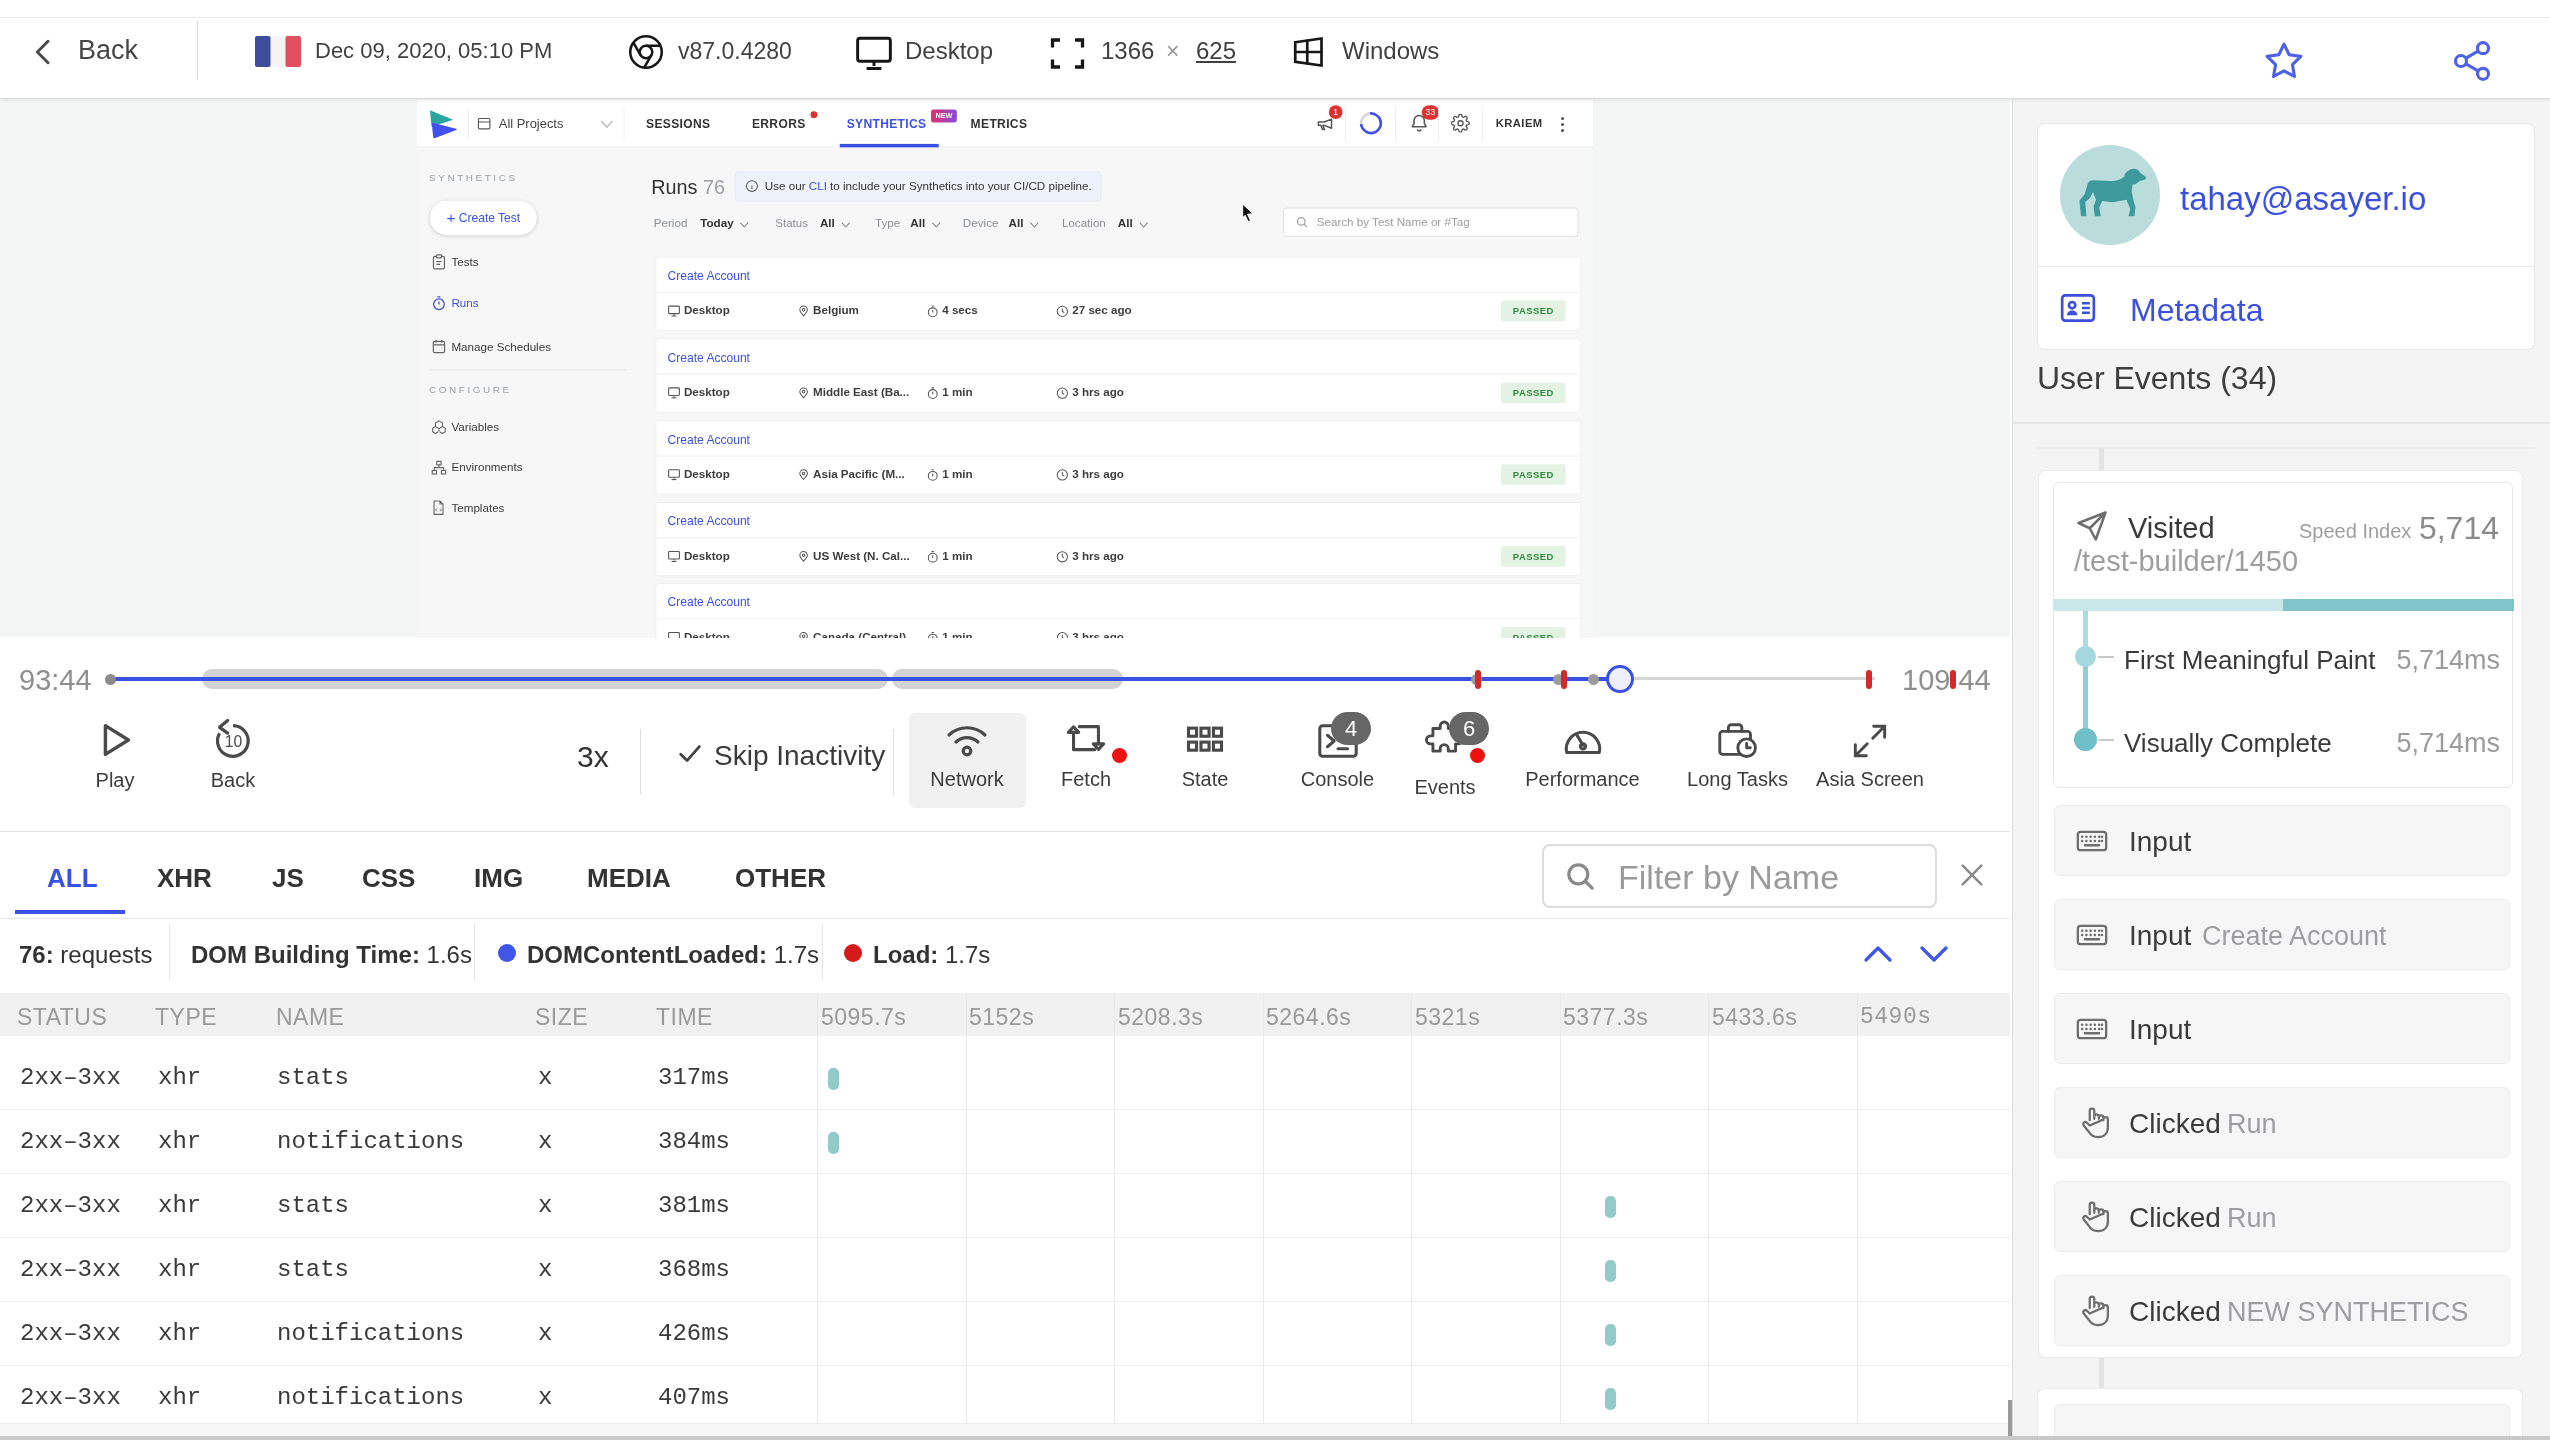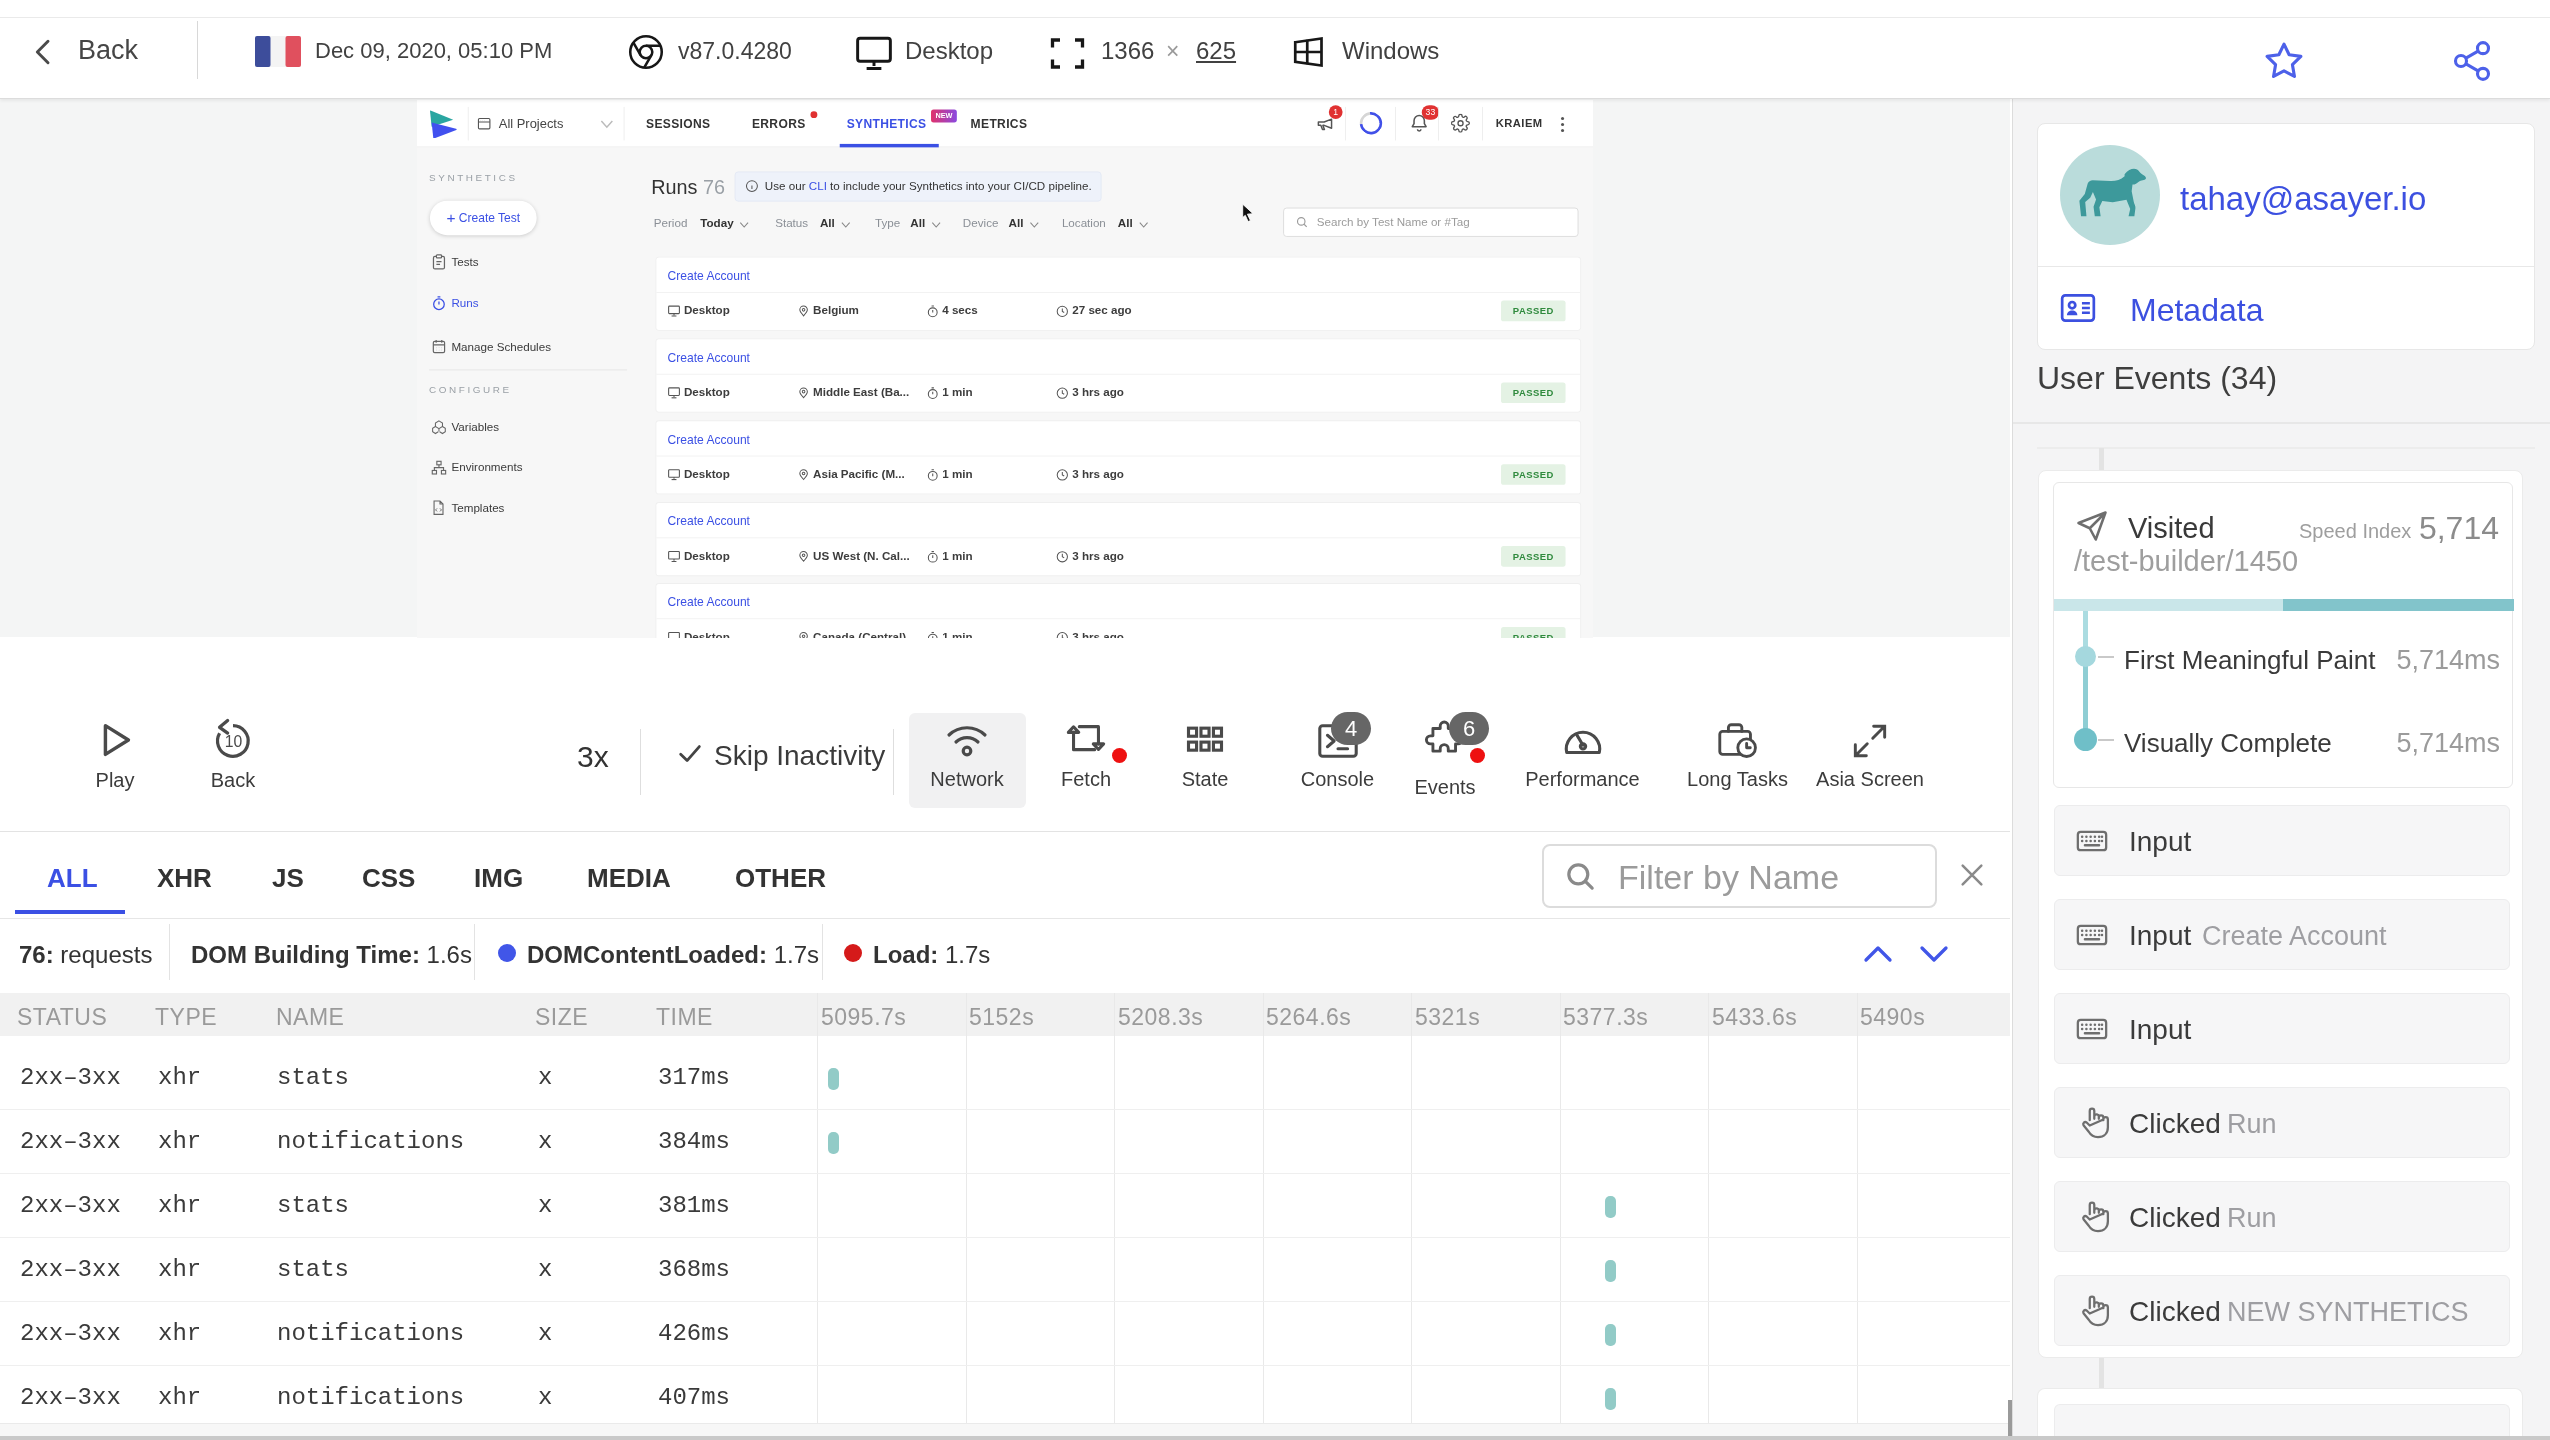--- a/index.html
+++ b/index.html
@@ -363,20 +363,37 @@
               <circle cx="12" cy="12" r="9.5"></circle>
               <path d="M12 6.5 V12 l3.5 2"></path>
             </svg>
             <span class="rt" style="left:483px;">3 hrs ago</span>
       <span class="pass">PASSED</span>
           </div>
     </div>
   </div>
     </div>
 
+  <div id="timeline">
+    <div class="abs" style="left:19px;top:27px;font-size:29px;color:#8f8f8f;">93:44</div>
+    <div class="abs" style="left:202px;top:32px;width:686px;height:20px;background:#d3d3d3;border-radius:10px;"></div>
+    <div class="abs" style="left:892px;top:32px;width:231px;height:20px;background:#d3d3d3;border-radius:10px;"></div>
+    <div class="abs" style="left:110px;top:40px;width:1510px;height:4px;background:#3b50e4;"></div>
+    <div class="abs" style="left:1620px;top:40px;width:255px;height:3px;background:#d6d6d6;"></div>
+    <div class="abs" style="left:105px;top:37px;width:11px;height:11px;border-radius:50%;background:#8b8b8b;"></div>
+    <div class="abs" style="left:1471px;top:37px;width:11px;height:11px;border-radius:50%;background:#9b9b9b;"></div>
+    <div class="abs" style="left:1553px;top:37px;width:11px;height:11px;border-radius:50%;background:#9b9b9b;"></div>
+    <div class="abs" style="left:1588px;top:37px;width:11px;height:11px;border-radius:50%;background:#9b9b9b;"></div>
+    <div class="abs" style="left:1475px;top:33px;width:6px;height:19px;border-radius:3px;background:#cf2b2b;"></div>
+    <div class="abs" style="left:1561px;top:33px;width:6px;height:19px;border-radius:3px;background:#cf2b2b;"></div>
+    <div class="abs" style="left:1866px;top:33px;width:6px;height:19px;border-radius:3px;background:#cf2b2b;"></div>
+    <div class="abs" style="left:1606px;top:28px;width:28px;height:28px;border-radius:50%;background:#eef1fd;border:3px solid #3b50e4;"></div>
+    <div class="abs" style="left:1902px;top:27px;font-size:29px;color:#8f8f8f;">109<span style="opacity:0;">:</span>44</div>
+    <div class="abs" style="left:1950px;top:33px;width:6px;height:19px;border-radius:3px;background:#cf2b2b;"></div>
+  </div>
 
   <div id="controls">
 
     <div class="ctl" style="left:75px;top:10px;width:80px;">
       <svg width="46" height="46" viewBox="0 0 24 24" fill="none" stroke="#4a4a4a" stroke-width="1.8" stroke-linejoin="round">
           <path d="M7 4.5 L19 12 L7 19.5 Z"></path>
         </svg>
       <div style="margin-top:1px;">Play</div>
     </div>
 
@@ -520,21 +537,21 @@
     <div class="abs hdr" style="left:276px;top:171px;font-size:23px;color:#9a9a9a;">NAME</div>
     <div class="abs hdr" style="left:535px;top:171px;font-size:23px;color:#9a9a9a;">SIZE</div>
     <div class="abs hdr" style="left:656px;top:171px;font-size:23px;color:#9a9a9a;text-align:right;">TIME</div>
     <div class="abs hdr" style="left:821px;top:171px;font-size:23px;color:#9a9a9a;">5095.7s</div>
     <div class="abs hdr" style="left:969px;top:171px;font-size:23px;color:#9a9a9a;">5152s</div>
     <div class="abs hdr" style="left:1118px;top:171px;font-size:23px;color:#9a9a9a;">5208.3s</div>
     <div class="abs hdr" style="left:1266px;top:171px;font-size:23px;color:#9a9a9a;">5264.6s</div>
     <div class="abs hdr" style="left:1415px;top:171px;font-size:23px;color:#9a9a9a;">5321s</div>
     <div class="abs hdr" style="left:1563px;top:171px;font-size:23px;color:#9a9a9a;">5377.3s</div>
     <div class="abs hdr" style="left:1712px;top:171px;font-size:23px;color:#9a9a9a;">5433.6s</div>
-    <div class="abs hdr" style="left:1860px;top:171px;font-size:23px;color:#9a9a9a;">5490s</div>
+    <div class="abs hdr" style="left:1860px;top:171px;font-size:23px;color:#9a9a9a;font-family:Liberation Mono, monospace;">5490s</div>
 
     <div class="gl" style="left:817px;"></div>
     <div class="gl" style="left:966px;"></div>
     <div class="gl" style="left:1114px;"></div>
     <div class="gl" style="left:1263px;"></div>
     <div class="gl" style="left:1411px;"></div>
     <div class="gl" style="left:1560px;"></div>
     <div class="gl" style="left:1708px;"></div>
     <div class="gl" style="left:1857px;"></div>
 

